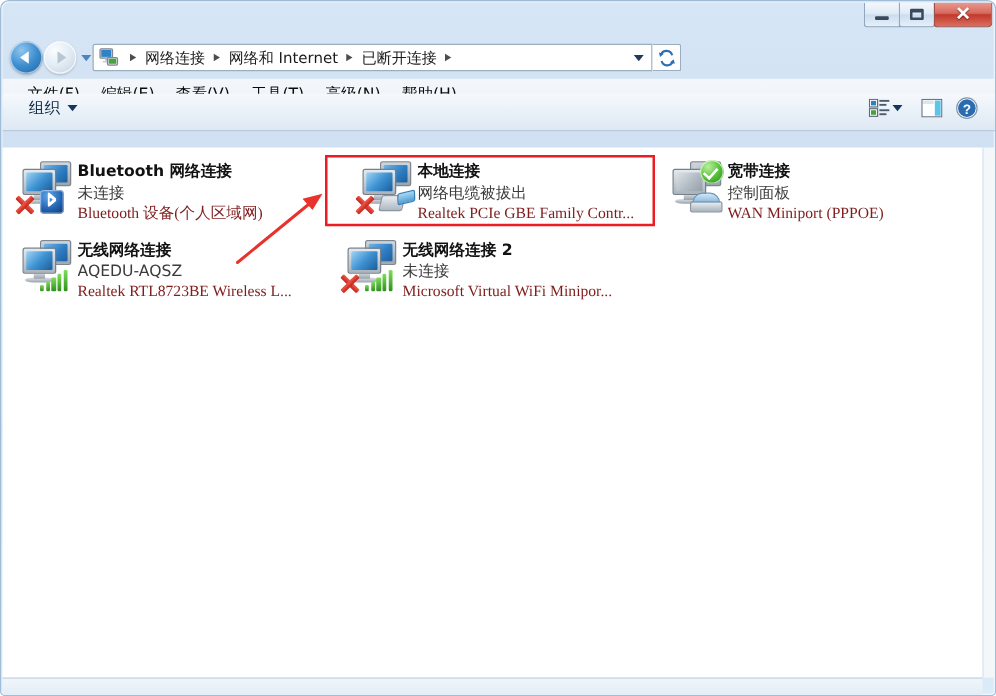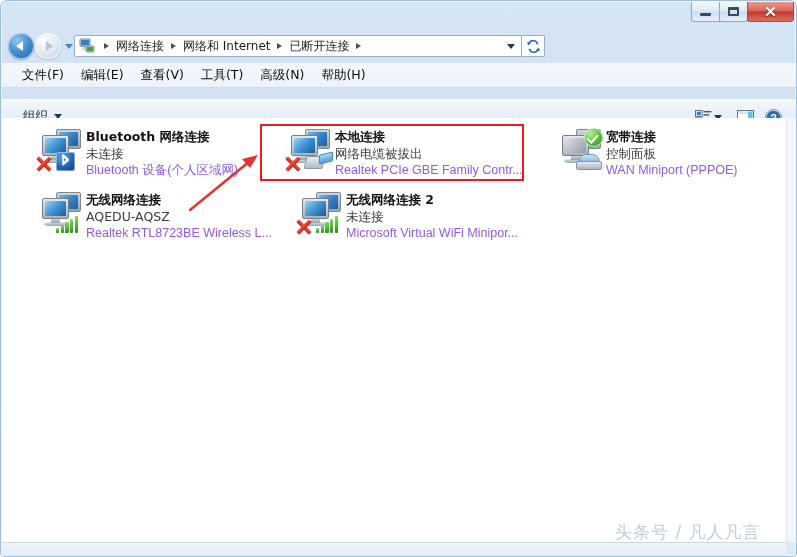--- a/index.html
+++ b/index.html
@@ -242,26 +242,26 @@
     font-size: 12.5px;
     color: #0b0b0b;
     padding: 3px 9px 3px 8px;
     white-space: nowrap;
     font-family: "DejaVu Sans", "Liberation Sans", sans-serif;
   }
 
   
   .toolbar {
     position: absolute;
-    left: 1px; top: 98px;
+    left: 1px; top: 74px;
     width: 795px; height: 30px;
     background: linear-gradient(to bottom, #f6f9fc 0%, #e8f0f8 52%, #dfe9f4 100%);
     border-bottom: 1px solid #b9cbdd;
     display: flex;
-    align-items: flex-end;
+    align-items: flex-start;
     box-sizing: border-box;
   }
   .tb-organize {
     display: flex;
     align-items: center;
     margin-left: 14px;
     padding: 3px 7px;
     border-radius: 2px;
   }
   .tb-label {
@@ -299,21 +299,20 @@
   }
 
   
   .content {
     position: absolute;
     left: 1px; top: 117px;
     width: 784px; height: 424px;
     background: #ffffff;
     box-sizing: border-box;
     overflow: hidden;
-    padding-left: 24px;
   }
   .conn-grid {
     position: relative;
     padding: 9px 0 0 0;
   }
   .conn-item {
     position: absolute;
     width: 258px;
     height: 57px;
     display: flex;
@@ -343,26 +342,26 @@
   }
   .conn-status {
     font-size: 12.5px;
     color: #3b3b3b;
     line-height: 17px;
     white-space: nowrap;
     font-family: "DejaVu Sans", "Liberation Sans", sans-serif;
   }
   .conn-device {
     font-size: 12.5px;
-    color: #8b5cf6;
+    color: #7f1d1d;
     line-height: 17px;
     white-space: nowrap;
     overflow: hidden;
     text-overflow: ellipsis;
-    font-family: Liberation Sans, sans-serif;
+    font-family: Liberation Serif, serif;
   }
 
   
   .mon-pair { position: absolute; left: 5px; top: 0; width: 46px; height: 36px; }
   .mon {
     position: absolute;
     box-sizing: border-box;
     border-radius: 2px;
   }
   .mon .scr {
@@ -676,21 +675,21 @@
               <div class="bt-badge"><svg width="19" height="19" viewBox="0 0 19 19">
                   <path d="M7 4 L12.2 8.4 L7 12.6 L7 2.8 L12.2 7.2 L7 11.4" stroke="#ffffff" stroke-width="1.5" fill="none" stroke-linejoin="round"></path>
                 </svg></div>
             </div>
             <div class="conn-text">
               <div class="conn-name">Bluetooth 网络连接</div>
               <div class="conn-status">未连接</div>
               <div class="conn-device">Bluetooth 设备(个人区域网)</div>
             </div>
           </div>
-          <div class="conn-item" style="left: 257px; top: 9px;">
+          <div class="conn-item" style="left: 280px; top: 9px;">
             <div class="conn-icon-wrap">
               <div class="mon-pair">
                 <div class="mon mon-back">
                   <div class="scr"></div>
                 </div>
                 <div class="mon-base"></div>
                 <div class="mon-stand"></div>
                 <div class="mon mon-front">
                   <div class="scr"></div>
                 </div>
@@ -799,14 +798,13 @@
 
   <div class="hl-box"></div>
 
   <div class="annot-arrow">
     <svg width="90" height="70" viewBox="0 0 90 70">
       <line x1="10" y1="62" x2="70" y2="13" stroke="#e8322c" stroke-width="2.4" stroke-linecap="round"></line>
       <polygon points="78,7 62,11 70,20" fill="#e8322c"></polygon>
     </svg>
   </div>
 
-  <div class="watermark">头条号 / 凡人凡言</div>
 </div>
 
 </body></html>

